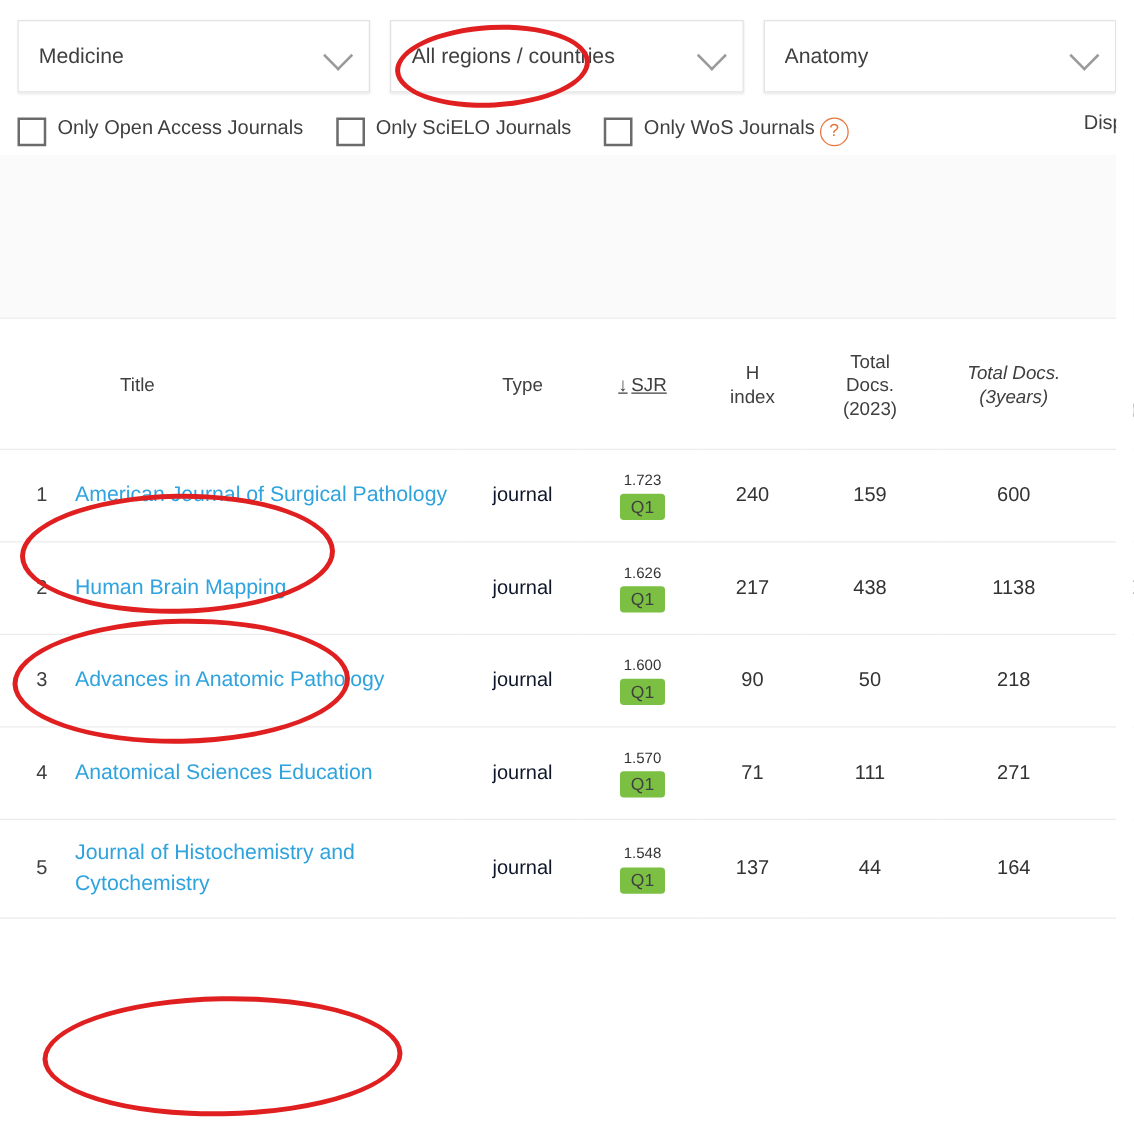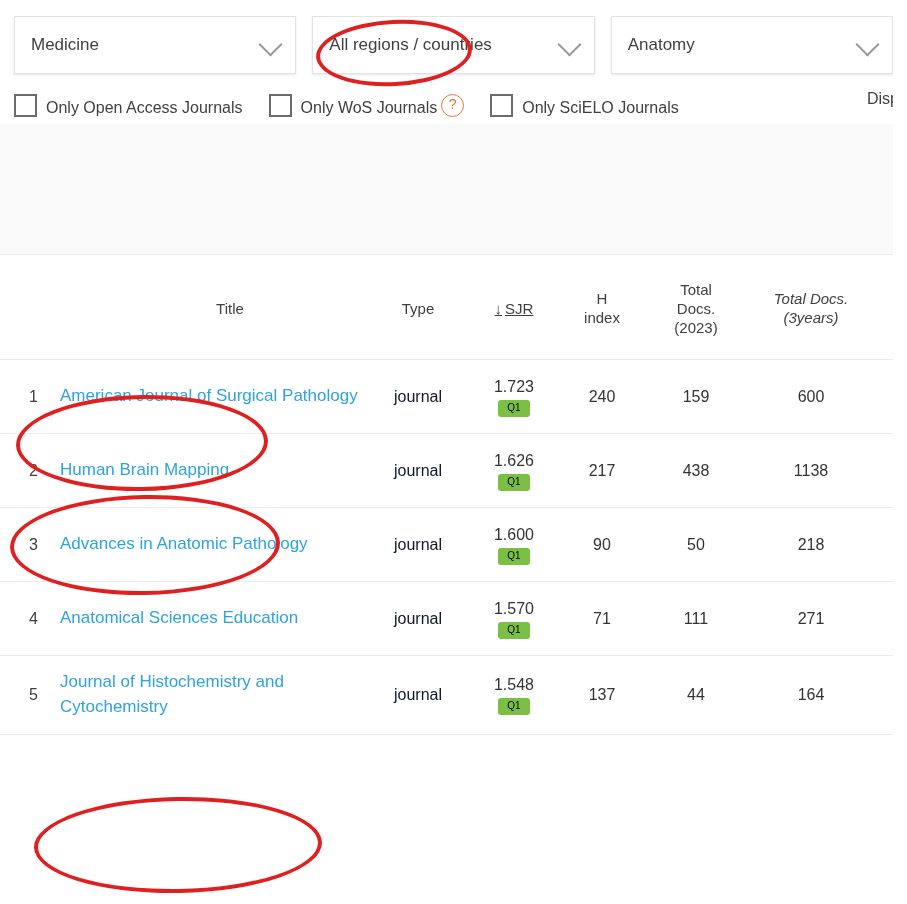--- a/index.html
+++ b/index.html
@@ -64,21 +64,21 @@
     align-items: center;
     padding: 16px 14px 0 14px;
     box-sizing: border-box;
     font-size: 16px;
     color: #3f3f3f;
     position: relative;
     height: 46px;
   }
   .check-item {
     display: flex;
-    align-items: flex-end;
+    align-items: flex-start;
     margin-right: 26px;
     white-space: nowrap;
   }
   .box {
     width: 19px;
     height: 19px;
     border: 2px solid #6b6b6b;
     background: #fff;
     margin-right: 9px;
     flex: 0 0 auto;
@@ -127,21 +127,21 @@
     font-weight: normal;
     font-size: 15px;
     color: #3f3f3f;
     padding: 26px 6px 22px 6px;
     vertical-align: middle;
     border-bottom: 1px solid #ececec;
     text-align: center;
     line-height: 1.25;
   }
   th.col-rank { width: 28px; }
-  th.col-title { width: 268px; text-align: center; padding-left: 56px;}
+  th.col-title { width: 268px; text-align: left; padding-left: 56px;}
   th.col-type  { width: 84px; }
   th.col-sjr   { width: 84px; text-decoration: underline; }
   th.col-h     { width: 68px; }
   th.col-td    { width: 96px; }
   th.col-td3   { width: 110px; font-style: italic; }
   th.col-refs  { width: 96px; }
 
   tbody td {
     border-bottom: 1px solid #ececec;
     font-size: 16px;
@@ -163,27 +163,27 @@
     text-align: left;
     padding-left: 20px;
   }
   td.title a {
     color: #2ea3dd;
     text-decoration: none;
     font-size: 17px;
     line-height: 1.45;
   }
   td.type { color: #0f172a; }
-  .sjr-val { font-size: 16px; color: #333; line-height: 1.2;}
+  .sjr-val { font-size: 12px; color: #333; line-height: 1.2;}
   .q-badge {
     display: inline-block;
     margin-top: 4px;
     background: #7bc043;
-    color: #000000;
-    font-size: 10px;
+    color: #404040;
+    font-size: 14px;
     padding: 3px 9px 4px 9px;
     border-radius: 3px;
     line-height: 1;
     text-align: right;
   }
   .sort-arrow { margin-right: 3px; }
 
   
   .annot {
     position: absolute;
@@ -223,26 +223,26 @@
   </div>
 </div>
 
 <div class="check-row">
   <label class="check-item">
     <span class="box"></span>
     <span>Only Open Access Journals</span>
   </label>
   <label class="check-item">
     <span class="box"></span>
-    <span>Only WoS Journals</span>
-    <span class="qmark">?</span>
+    <span>Only SciELO Journals</span>
   </label>
   <label class="check-item">
     <span class="box"></span>
-    <span>Only SciELO Journals</span>
+    <span>Only WoS Journals</span>
+    <span class="qmark">?</span>
   </label>
   <span class="display-label">Disp</span>
 </div>
 
 <div class="blank-area"></div>
 
 <div class="table-wrap">
   <table>
     <thead>
       <tr>

